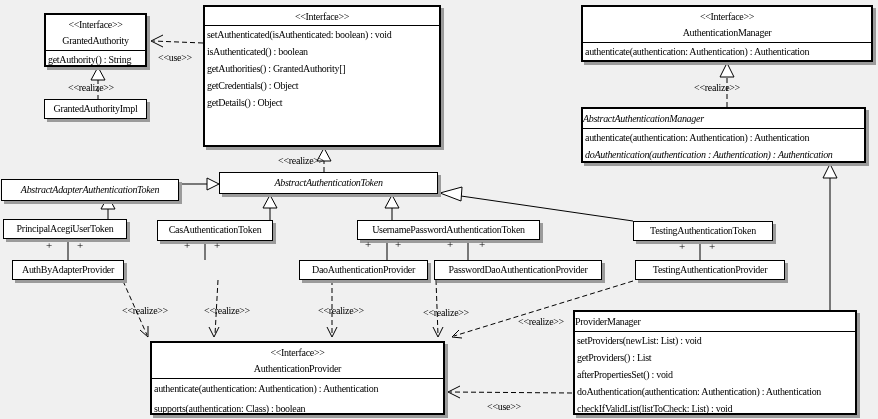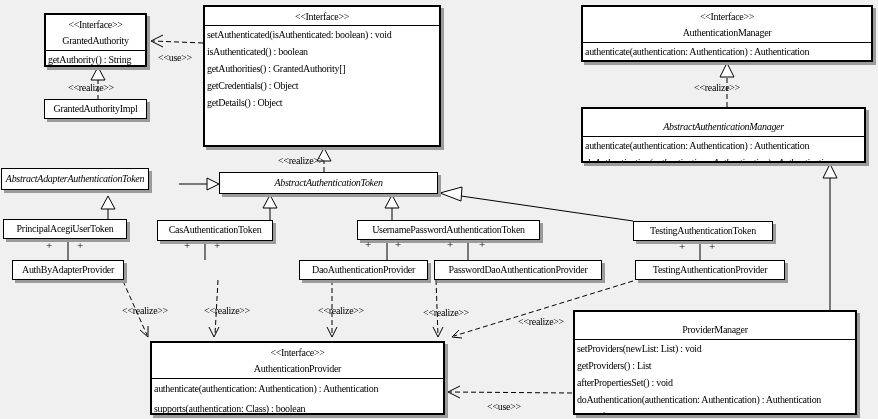--- a/index.html
+++ b/index.html
@@ -6,21 +6,21 @@
   #canvas{position:relative;width:878px;height:419px;background:#f0f0f0;overflow:hidden;
           font-family:Liberation Serif, serif;}
   #wires{position:absolute;left:0;top:0;z-index:1;}
   .cls{position:absolute;background:#fff;border:1px solid #000;box-shadow:3px 3px 0 #9b9b9b;
        box-sizing:border-box;z-index:2;font-size:10px;letter-spacing:-0.3px;color:#000;overflow:hidden;}
   .big{border-width:2px;}
   .hdr{text-align:center;border-bottom:1px solid #000;}
   .st{line-height:16px;padding-top:2px;white-space:nowrap;}
   .nm{line-height:16px;padding-bottom:1px;white-space:nowrap;}
   .nm1{line-height:18px;text-align:center;white-space:nowrap;}
-  .hnm{line-height:19px;text-align:center;white-space:nowrap;margin-top:8px;}
+  .hnm{line-height:19px;text-align:left;white-space:nowrap;}
   .m{line-height:17px;white-space:nowrap;padding-left:2px;overflow:hidden;}
   .m18{line-height:18px;}
   .m20{line-height:20px;}
   .it{font-style:italic;}
   .lbl{position:absolute;z-index:3;font-size:10px;letter-spacing:-0.3px;white-space:nowrap;
        transform:translate(-50%,-50%);color:#000;}
   .plus{position:absolute;z-index:3;font-size:11px;transform:translate(-50%,-50%);color:#000;}
 </style>
 </head>
 <body>
@@ -111,21 +111,21 @@
   </div>
 
   <div class="cls big" style="left:581px;top:107px;width:285px;height:56px">
     <div class="hdr">
       <div class="hnm it">AbstractAuthenticationManager</div>
     </div>
     <div class="m">authenticate(authentication: Authentication) : Authentication</div>
     <div class="m it">doAuthentication(authentication : Authentication) : Authentication</div>
   </div>
 
-  <div class="cls" style="left:1px;top:168px;width:148px;height:22px">
+  <div class="cls" style="left:1px;top:179px;width:178px;height:22px">
     <div class="nm1 it" style="line-height:20px">AbstractAdapterAuthenticationToken</div>
   </div>
 
   <div class="cls" style="left:219px;top:172px;width:219px;height:22px">
     <div class="nm1 it" style="line-height:20px">AbstractAuthenticationToken</div>
   </div>
 
   <div class="cls" style="left:3px;top:219px;width:124px;height:20px">
     <div class="nm1">PrincipalAcegiUserToken</div>
   </div>

